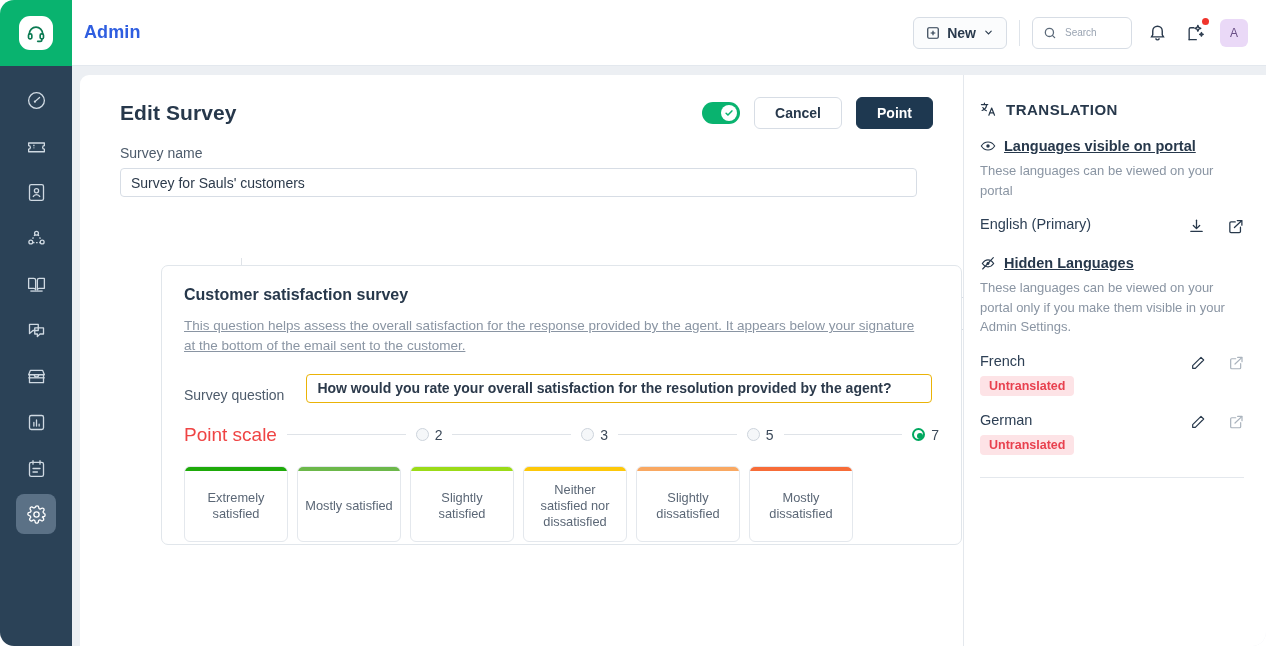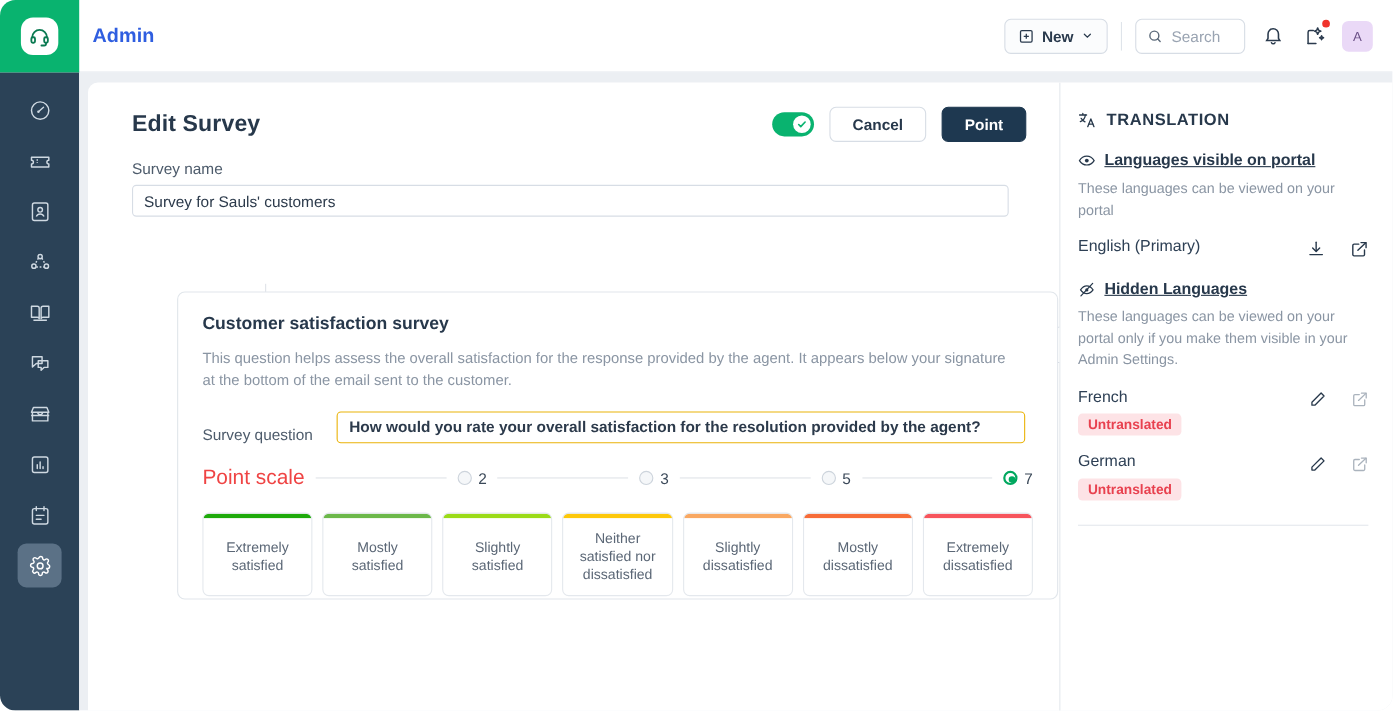--- a/index.html
+++ b/index.html
@@ -44,21 +44,21 @@
   }
   .btn-new {
     height: 32px; padding: 0 12px; display: flex; align-items: center; gap: 7px;
     border: 1px solid #d7dde5; border-radius: 6px; background: #fbfcfd;
     color: #2a3a4d; font-size: 14px; font-weight: 600; cursor: pointer;
   }
   .vsep { width: 1px; height: 26px; background: #dfe4ea; }
   .search-box {
     height: 32px; width: 92px; display: flex; align-items: center; gap: 8px;
     padding: 0 10px; border: 1px solid #d7dde5; border-radius: 6px;
-    background: #ffffff; color: #9aa4b2; font-size: 14px; cursor: text;
+    background: #ffffff; color: #9aa4b2; font-size: 10px; cursor: text;
     width: 100px;
   }
   .icon-btn {
     width: 26px; height: 26px; display: flex; align-items: center;
     justify-content: center; cursor: pointer; position: relative;
   }
   .red-dot {
     position: absolute; right: -1px; top: -2px; width: 7px; height: 7px;
     border-radius: 50%; background: #f0342c;
   }
@@ -158,20 +158,21 @@
   
   .survey-panel {
     position: absolute; left: 81px; top: 190px; width: 801px; height: 280px;
     border: 1px solid #e1e6eb; border-radius: 7px; background: #ffffff;
     padding: 20px 22px;
   }
   .sp-title { font-size: 16px; color: #27384b; font-weight: 600; }
   .sp-desc {
     margin-top: 12px; font-size: 13.5px; color: #8a95a3; line-height: 1.48;
     width: 745px;
+    text-decoration: underline;
   }
   .sq-row { margin-top: 18px; display: flex; align-items: flex-end; gap: 22px; }
   .sq-label { font-size: 14px; color: #4d5b6b; }
   .sq-input {
     width: 626px; height: 29px; border: 1px solid #eab308; border-radius: 4px;
     padding: 0 10px; font-size: 14px; color: #2c3a4b;
     font-family: "Liberation Sans", sans-serif;
     font-weight: bold;
   }
 
@@ -487,24 +488,20 @@
               <div class="bar" style="background: rgb(253, 200, 10);"></div>
               <div class="txt">Neither satisfied nor dissatisfied</div>
             </div>
             <div class="rcard">
               <div class="bar" style="background: rgb(249, 168, 98);"></div>
               <div class="txt">Slightly dissatisfied</div>
             </div>
             <div class="rcard">
               <div class="bar" style="background: rgb(247, 108, 56);"></div>
               <div class="txt">Mostly dissatisfied</div>
-            </div>
-            <div class="rcard">
-              <div class="bar" style="background: rgb(247, 84, 92);"></div>
-              <div class="txt">Extremely dissatisfied</div>
             </div>
           </div>
         </div>
 
         
       </div>
 
       <div class="pane-divider"></div>
 
       <div class="side-pane">

